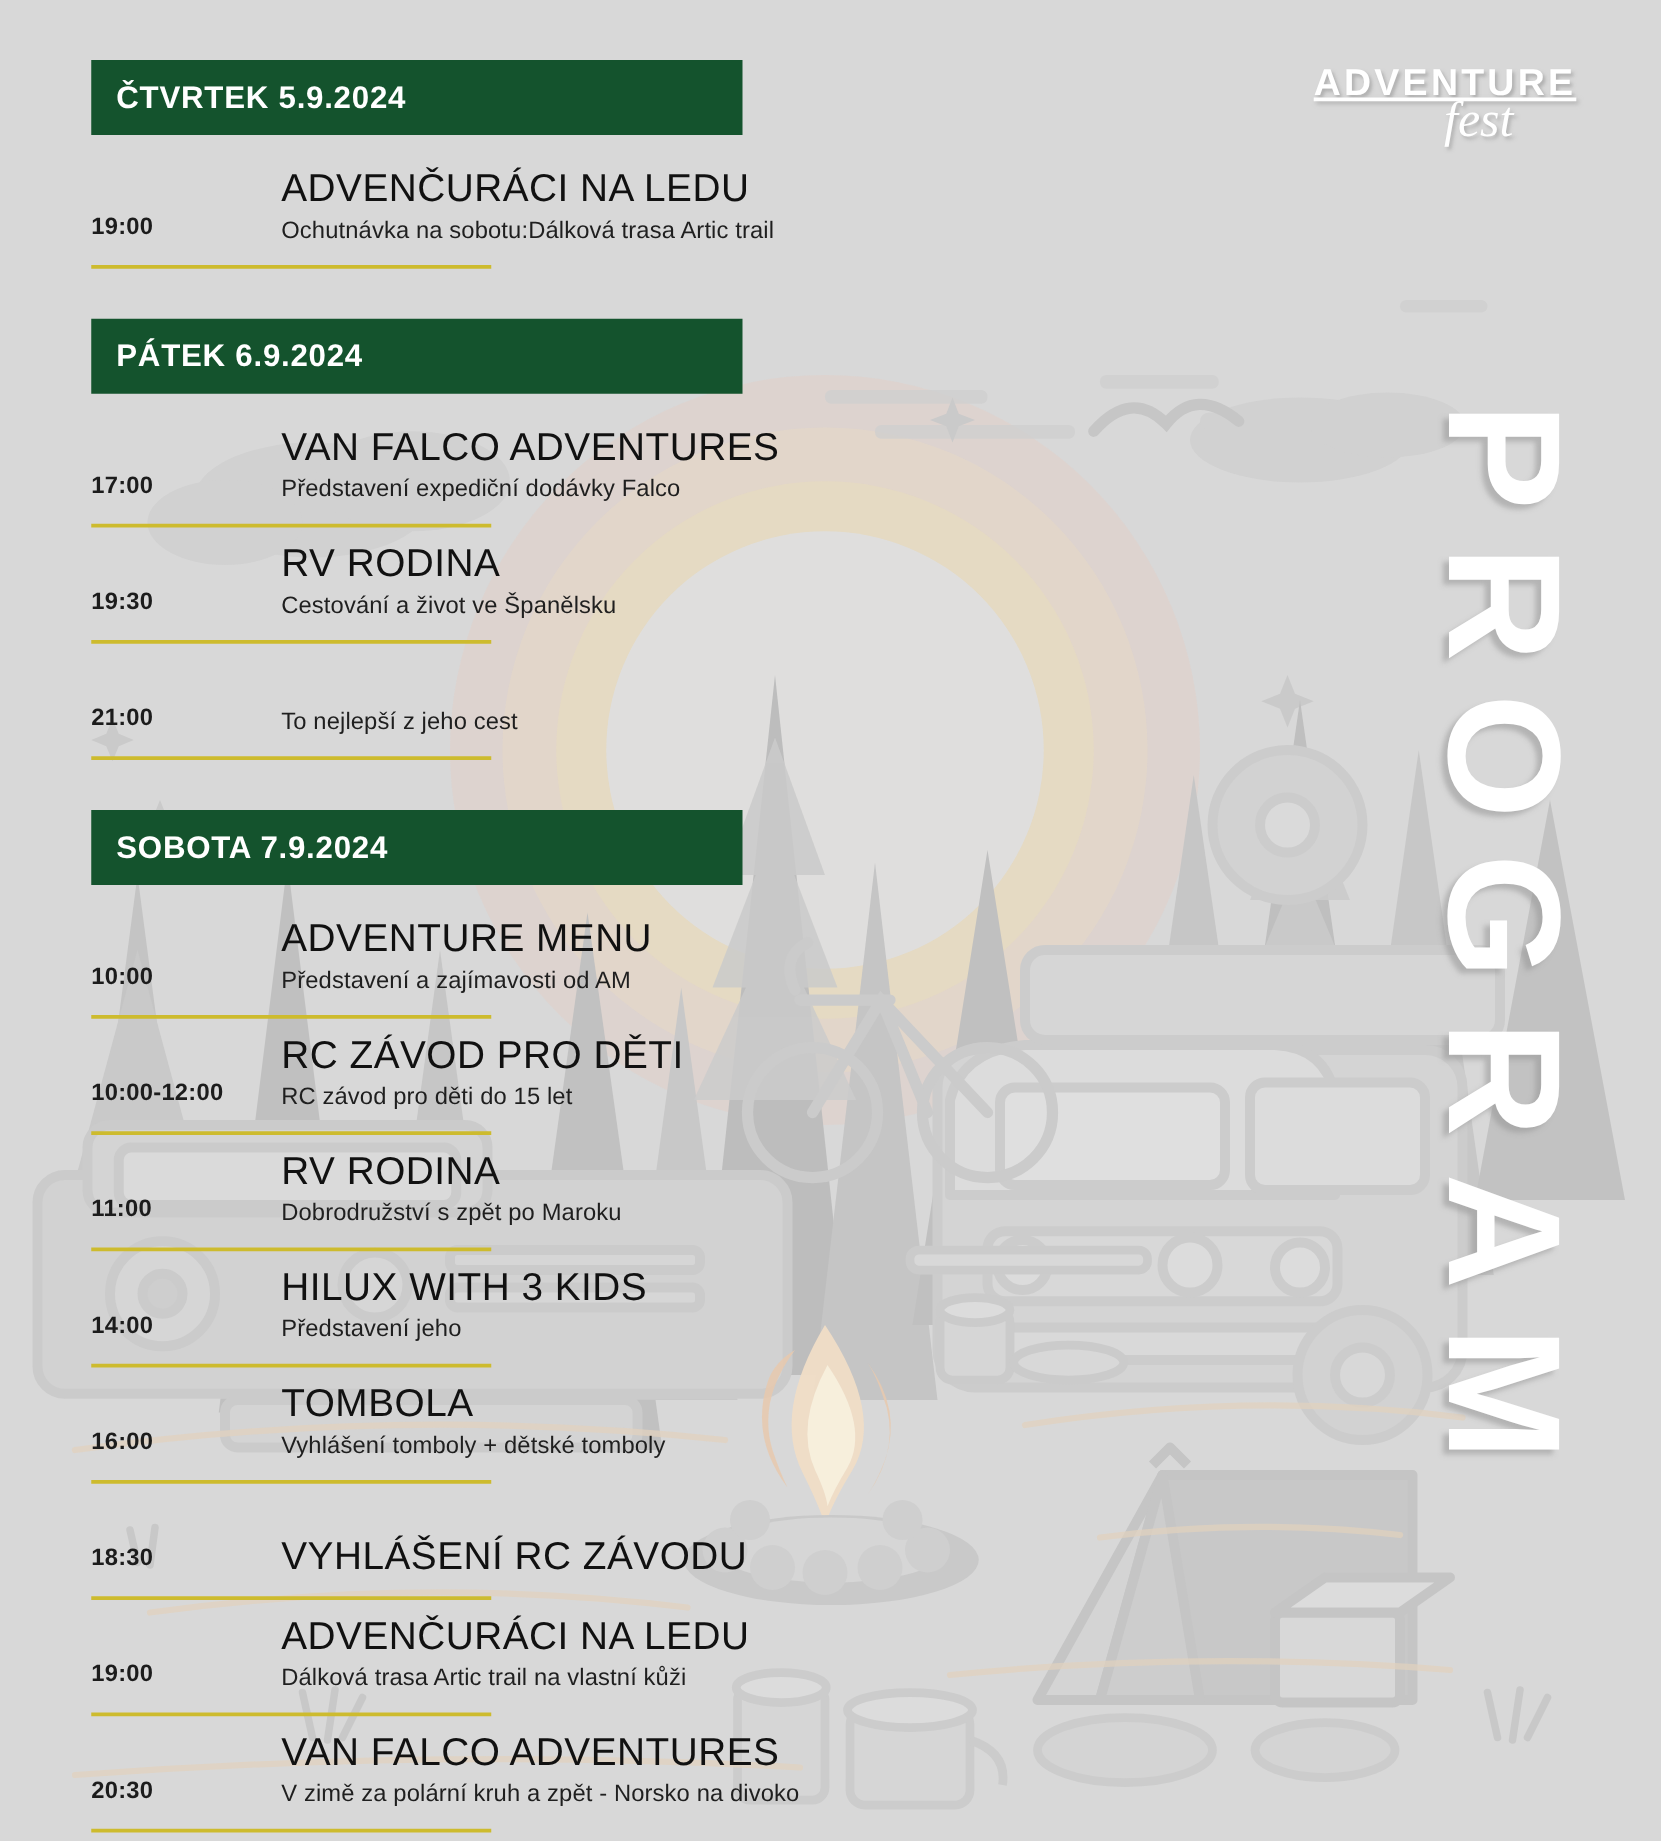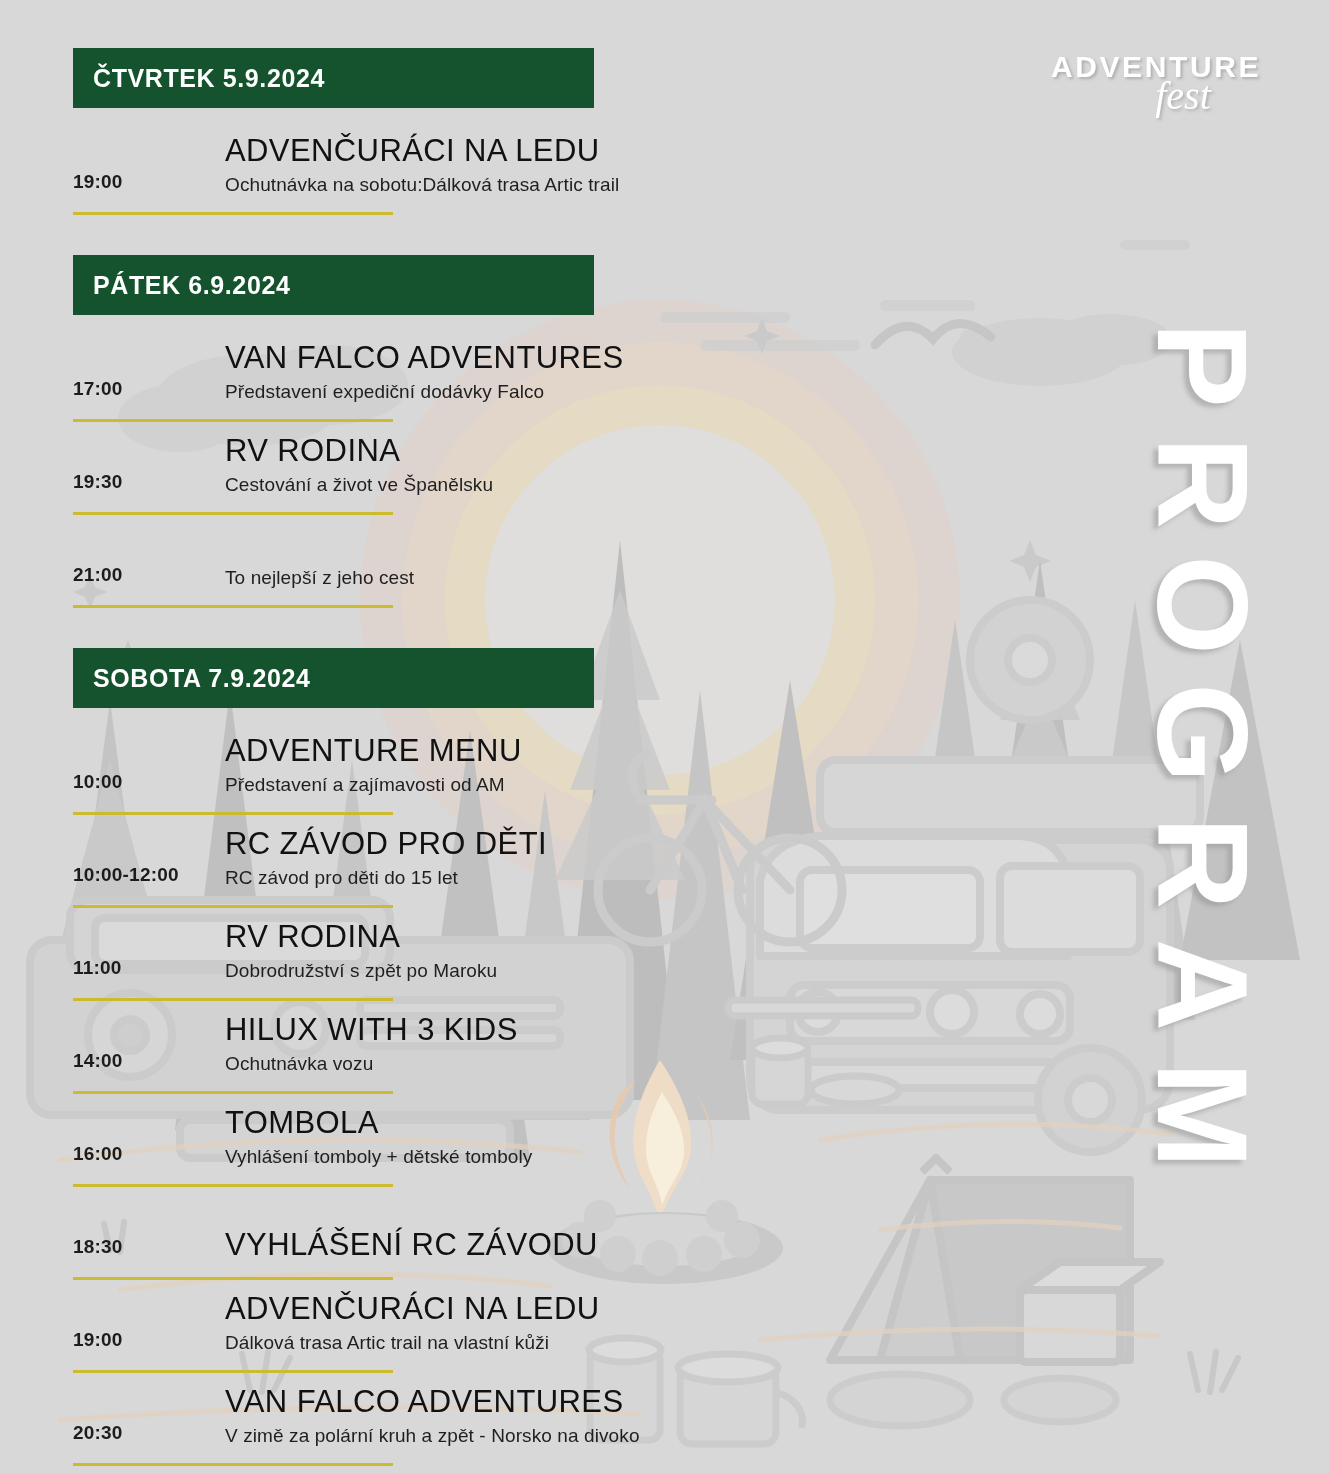--- a/index.html
+++ b/index.html
@@ -46,20 +46,21 @@
     text-align: center;
     width: 230px;
   }
   .logo-main {
     font-size: 30px;
     font-weight: 700;
     letter-spacing: 2.6px;
     color: #ffffff;
     line-height: 1;
     text-shadow: 2px 2px 3px rgba(140,140,140,0.55);
+    text-decoration: underline;
   }
   .logo-script {
     font-family: Liberation Serif, serif;
     font-style: italic;
     font-size: 40px;
     color: #ffffff;
     line-height: 1;
     margin-top: -6px;
     margin-left: 54px;
     text-shadow: 2px 2px 3px rgba(140,140,140,0.5);
@@ -414,21 +415,21 @@
             <div class="event-texts">
               <div class="event-title">RV RODINA</div>
               <div class="event-desc">Dobrodružství s zpět po Maroku</div>
             </div>
           </div>
           <div class="row-divider"></div>
           <div class="event-row">
             <div class="event-time">14:00</div>
             <div class="event-texts">
               <div class="event-title">HILUX WITH 3 KIDS</div>
-              <div class="event-desc">Ochutnávka vozu</div>
+              <div class="event-desc">Představení jeho</div>
             </div>
           </div>
           <div class="row-divider"></div>
           <div class="event-row">
             <div class="event-time">16:00</div>
             <div class="event-texts">
               <div class="event-title">TOMBOLA</div>
               <div class="event-desc">Vyhlášení tomboly + dětské tomboly</div>
             </div>
           </div>

